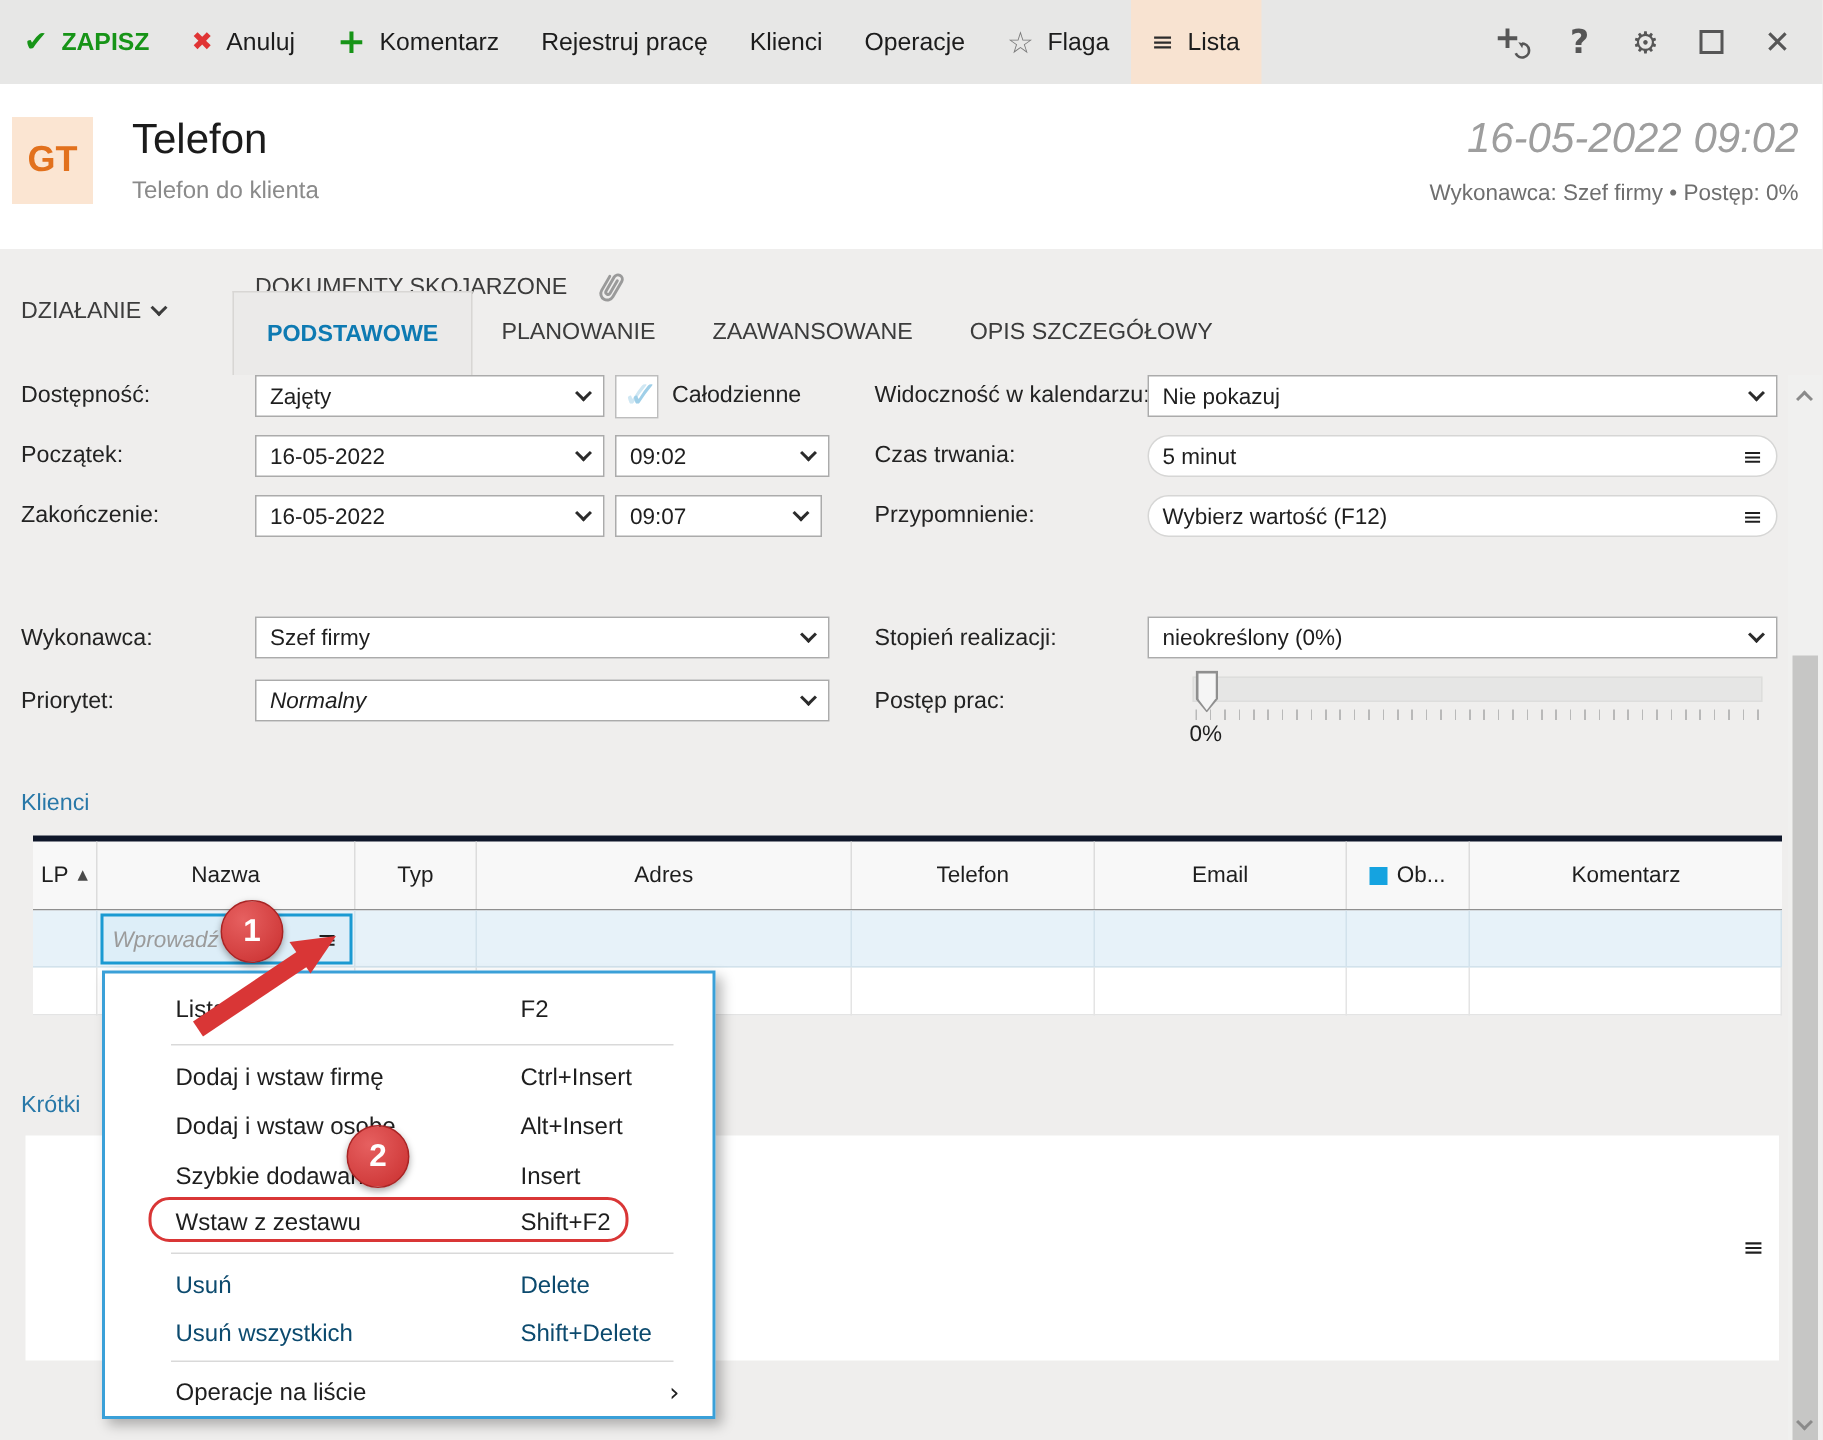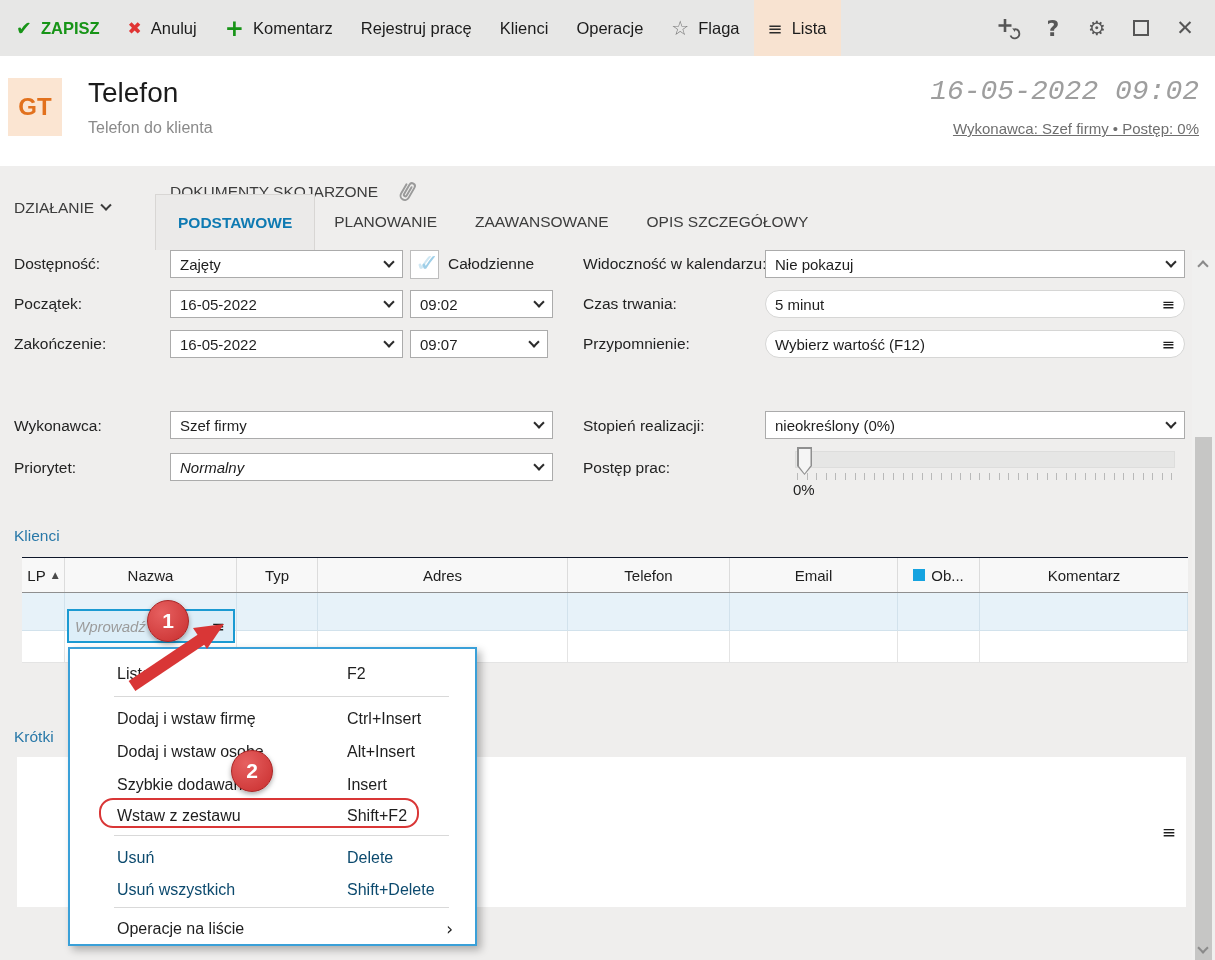--- a/index.html
+++ b/index.html
@@ -24,22 +24,22 @@
   .tb-icon-btn { width:44px; height:56px; display:flex; align-items:center; justify-content:center; color:#565656; font-size:20px; }
   .tb-help { font-size:22px; font-weight:bold; }
   .tb-maxbox { width:16px; height:16px; border:2px solid #565656; }
   .tb-close { font-size:21px; }
 
   
   #header { position:absolute; left:0; top:56px; width:1215px; height:110px; background:#ffffff; }
   #gt-badge { position:absolute; left:8px; top:22px; width:54px; height:58px; background:#fbe5d2; color:#e2711d; font-weight:bold; font-size:24px; display:flex; align-items:center; justify-content:center; }
   #page-title { position:absolute; left:88px; top:21px; font-size:28px; color:#1b1b1b; }
   #page-subtitle { position:absolute; left:88px; top:63px; font-size:16px; color:#8a8a8a; }
-  #hdr-datetime { position:absolute; right:16px; top:20px; font-size:28px; font-style:italic; color:#9e9e9e;font-family:Liberation Mono, monospace; }
-  #hdr-meta { position:absolute; right:16px; top:64px; font-size:15px; color:#6f6f6f;text-decoration:underline; }
+  #hdr-datetime { position:absolute; right:16px; top:20px; font-size:28px; font-style:italic; color:#9e9e9e; }
+  #hdr-meta { position:absolute; right:16px; top:64px; font-size:15px; color:#6f6f6f; }
 
   
   #tabbar { position:absolute; left:0; top:166px; width:1215px; height:84px; background:#efeeed; }
   #dzialanie { position:absolute; left:14px; top:33px; font-size:15.5px; color:#3c3c3c; display:flex; align-items:center; gap:8px; }
   #dokumenty { position:absolute; left:170px; top:12px; font-size:15.5px; color:#3c3c3c; display:flex; align-items:center; gap:18px; }
   #tabs { position:absolute; left:155px; top:28px; display:flex; align-items:stretch; height:56px; }
   .tab { display:flex; align-items:center; padding:0 19px; font-size:15.5px; color:#3c3c3c; }
   .tab.active { background:#ebeae9; border:1px solid #d8d6d4; border-bottom:none; color:#0e7ab2; font-weight:bold; padding:0 22px; }
 
   .chev { display:inline-block; width:8px; height:8px; border-right:2px solid #3c3c3c; border-bottom:2px solid #3c3c3c; transform:rotate(45deg) translate(-2px,-2px); }
@@ -60,21 +60,21 @@
   #slider-track { position:absolute; left:795px; top:451px; width:380px; height:17px; background:#e6e6e5; border:1px solid #dddddc; }
   #slider-handle { position:absolute; left:797px; top:447px; width:15px; height:28px; clip-path:polygon(0 0,100% 0,100% 68%,50% 100%,0 68%); background:#8f8f8f; }
   #slider-handle .inner { position:absolute; left:1.5px; top:1.5px; width:12px; height:25px; clip-path:polygon(0 0,100% 0,100% 68%,50% 100%,0 68%); background:#f5f5f5; }
   #slider-ticks { position:absolute; left:797px; top:473px; width:378px; height:7px; background:repeating-linear-gradient(to right,#b9b9b9 0 1px,transparent 1px 9.6px); }
   #slider-value { position:absolute; left:793px; top:481px; font-size:15px; color:#1e1e1e; }
 
   
   .section-label { position:absolute; font-size:15.5px; color:#2878a8; }
   #clients-table { position:absolute; left:22px; top:557px; width:1166px; }
   .t-row { display:grid; grid-template-columns:43px 172px 81px 250px 162px 168px 82px 208px; }
-  #t-head { height:36px; background:#f8f8f8; border-top:1px solid #0f172a; border-bottom:1px solid #8f8f8f; }
+  #t-head { height:50px; background:#f8f8f8; border-top:4px solid #0f172a; border-bottom:1px solid #8f8f8f; }
   #t-head .hc { display:flex; align-items:center; justify-content:center; gap:6px; font-size:15px; color:#1e1e1e; border-right:1px solid #dcdcdc; }
   #t-head .hc:last-child { border-right:none; }
   .sort-arrow { font-size:9px; color:#4a4a4a; font-family:"DejaVu Sans",sans-serif; }
   .ob-square { width:12px; height:12px; background:#15a3e0; display:inline-block; }
   #t-row1 { height:38px; background:#e7f2f9; }
   #t-row1 .c { border-right:1px solid #d2e2ec; border-bottom:1px solid #d2e2ec; }
   #t-row2 { height:32px; background:#ffffff; }
   #t-row2 .c { border-right:1px solid #e4e4e4; border-bottom:1px solid #e4e4e4; }
 
   #name-cell { position:absolute; left:67px; top:609px; width:168px; height:34px; background:#ddeef8; border:2px solid #1b9ad2; display:flex; align-items:center; }

